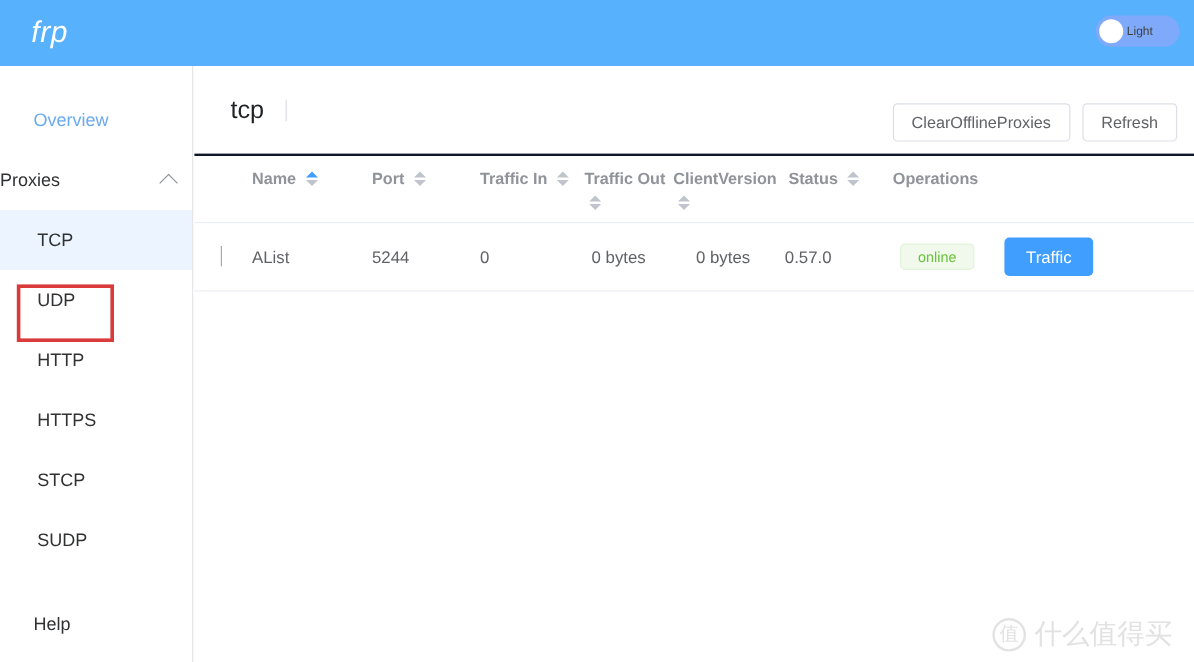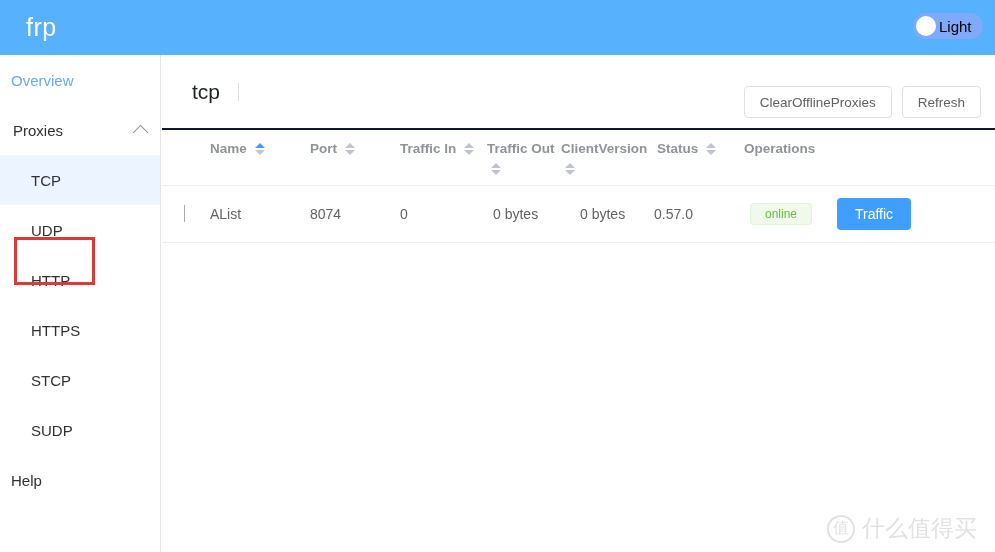--- a/index.html
+++ b/index.html
@@ -16,60 +16,61 @@
     position: absolute; left: 0; top: 0;
     width: 995px; height: 55px;
     background: #58b1fc;
     display: flex; align-items: center;
   }
   .logo {
     margin-left: 26px;
     color: #ffffff;
     font-size: 25px;
     letter-spacing: 0.5px;
+    font-style: italic;
   }
   .theme-toggle {
     position: absolute; right: 12px; top: 13px;
     height: 26px;
     min-width: 70px;
     border-radius: 13px;
     background: #7fa9fb;
     display: flex; align-items: center;
     padding: 0 10px 0 3px;
     cursor: pointer;
   }
   .toggle-knob {
     width: 20px; height: 20px; border-radius: 50%;
     background: #ffffff; flex: 0 0 auto;
   }
   .toggle-label {
-    color: #000000; font-size: 15px; margin-left: 3px;
+    color: #404040; font-size: 10px; margin-left: 3px;
     white-space: nowrap;
   }
 
   
   .sidebar {
     position: absolute; left: 0; top: 55px;
     width: 161px; height: 497px;
     background: #ffffff;
     border-right: 1px solid #e6e6e6;
   }
   .nav-item {
     height: 50px;
     display: flex; align-items: center;
     font-size: 15px;
     color: #303133;
     cursor: pointer;
     position: relative;
   }
   .nav-item .nav-text { white-space: nowrap; }
-  .nav-top { padding-left: 11px; }
+  .nav-top { padding-left: 28px; margin-top: 20px; }
   .nav-sub { padding-left: 31px; }
   .nav-overview { color: #6aaaf0; }
-  .nav-group { padding-left: 13px; padding-right: 14px; justify-content: space-between; }
+  .nav-group { padding-right: 14px; justify-content: space-between; }
   .chev {
     width: 11px; height: 11px;
     border-left: 1.4px solid #909399;
     border-top: 1.4px solid #909399;
     transform: rotate(45deg);
     margin-top: 4px;
     flex: 0 0 auto;
   }
   .nav-active { background: #ecf5ff; }
   .redbox {
@@ -347,21 +348,21 @@
         <div class="th c-ops">
           <span class="th-inner">Operations</span>
         </div>
       </div>
 
       <div class="trow">
         <div class="td c-expand">
           <span class="expand-ico"></span>
         </div>
         <div class="td c-name">AList</div>
-        <div class="td c-port">8074</div>
+        <div class="td c-port">5244</div>
         <div class="td c-conn">0</div>
         <div class="td c-tin">0 bytes</div>
         <div class="td c-tout">0 bytes</div>
         <div class="td c-ver">0.57.0</div>
         <div class="td c-status">
           <span class="badge-online">online</span>
         </div>
         <div class="td c-ops">
           <button class="btn-primary">Traffic</button>
         </div>

